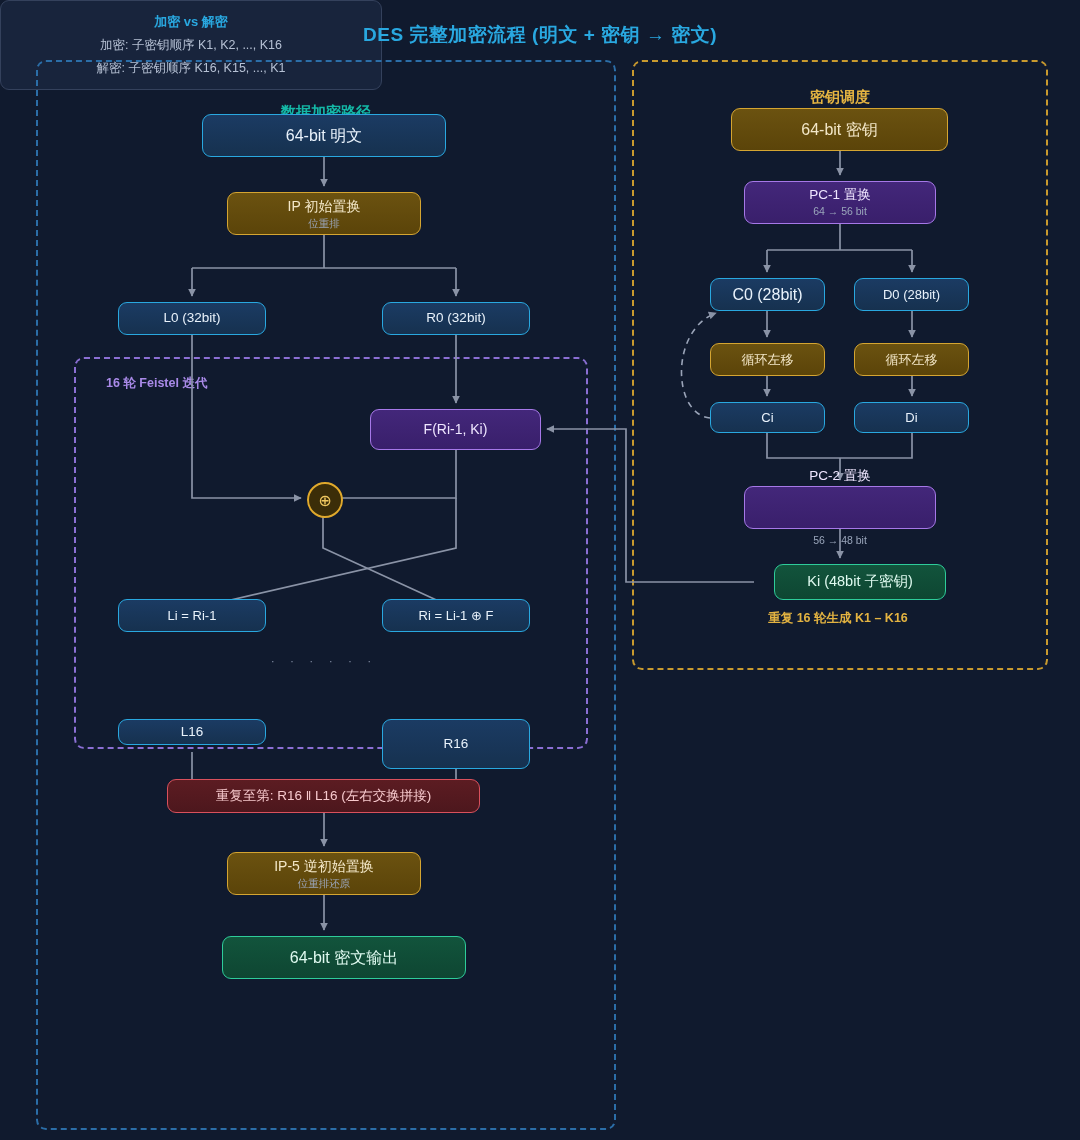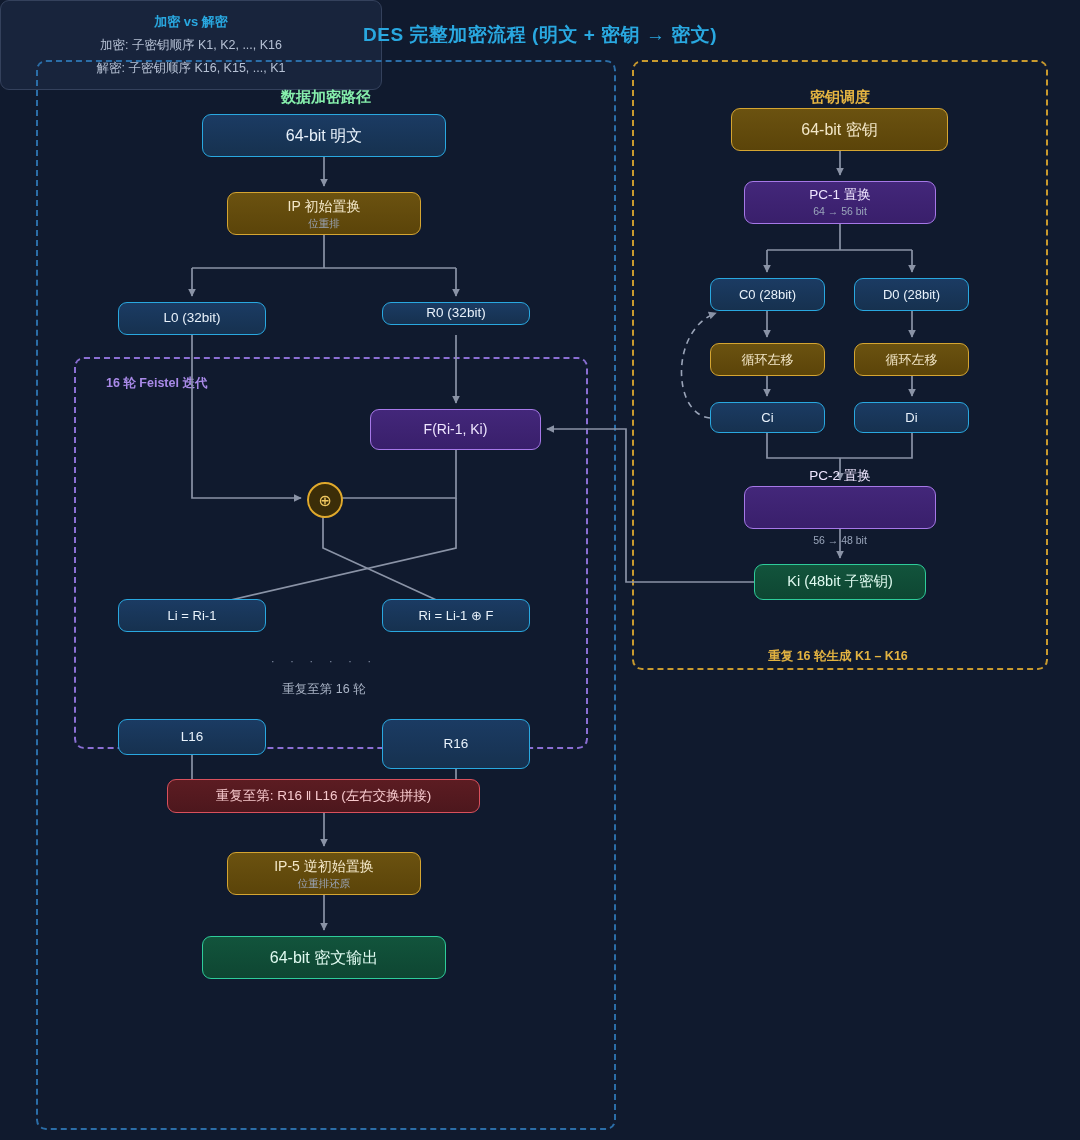--- a/index.html
+++ b/index.html
@@ -20,21 +20,21 @@
   }
 
   
   .panel{position:absolute;border-radius:10px;}
   .panel-left{left:36px;top:60px;width:576px;height:1066px;
     border:2px dashed #2b6ea8;}
   .panel-right{left:632px;top:60px;width:412px;height:606px;
     border:2px dashed #c99a2e;}
   .panel-title{position:absolute;width:100%;text-align:center;
     font-size:15px;font-weight:bold;}
-  .pt-left{left:0;top:26px;color:#86efac;}
+  .pt-left{left:0;top:41px;color:#14b8a6;}
   .pt-right{left:0;top:26px;color:#e3b341;}
 
   
   .feistel-box{position:absolute;left:74px;top:357px;width:510px;height:388px;
     border:2px dashed #8b6fd4;border-radius:10px;}
   .feistel-label{position:absolute;left:106px;top:375px;
     font-size:12.5px;font-weight:bold;color:#a98ae8;}
 
   
   .node{position:absolute;border-radius:9px;box-sizing:border-box;
@@ -43,53 +43,53 @@
   .node .lbl{line-height:1.2;}
   .node .sub{font-size:10.5px;color:#9aa6bb;margin-top:2px;line-height:1.2;}
 
   .blue{background:linear-gradient(180deg,#1b3b63 0%,#16314f 100%);
     border:1.6px solid #29a8e0;color:#e9f2fb;text-align:right;}
   .gold{background:linear-gradient(180deg,#6b5210 0%,#5b4409 100%);
     border:1.6px solid #d5a531;color:#f3e7c8;}
   .purple{background:linear-gradient(180deg,#43277a 0%,#391f6b 100%);
     border:1.6px solid #a678e8;color:#efe6ff;}
   .green{background:linear-gradient(180deg,#12543c 0%,#0e4632 100%);
-    border:1.6px solid #2ecc9a;color:#dffaf0;}
+    border:1.6px solid #2ecc9a;color:#dffaf0;margin-left:20px;}
   .red{background:linear-gradient(180deg,#5c1c22 0%,#4d171d 100%);
     border:1.6px solid #d9505c;color:#f7c9cd;}
   .infobox{background:#18243c;border:1.4px solid #34415c;border-radius:9px;}
 
   
   #n-plain   {left:202px;top:114px;width:244px;height:43px;font-size:16px;}
   #n-ip      {left:227px;top:192px;width:194px;height:43px;font-size:14px;}
   #n-l0      {left:118px;top:302px;width:148px;height:33px;font-size:13.5px;}
-  #n-r0      {left:382px;top:302px;width:148px;height:23px;font-size:13.5px;}
+  #n-r0      {left:382px;top:302px;width:148px;height:33px;font-size:13.5px;}
   #n-f       {left:370px;top:409px;width:171px;height:41px;font-size:14px;}
   #n-li      {left:118px;top:599px;width:148px;height:33px;font-size:13px;}
   #n-ri      {left:382px;top:599px;width:148px;height:33px;font-size:13px;}
-  #n-l16     {left:118px;top:719px;width:148px;height:36px;font-size:13.5px;}
+  #n-l16     {left:118px;top:719px;width:148px;height:26px;font-size:13.5px;}
   #n-r16     {left:382px;top:719px;width:148px;height:50px;font-size:13.5px;}
   #n-last    {left:167px;top:779px;width:313px;height:34px;font-size:13.5px;}
   #n-ipinv   {left:227px;top:852px;width:194px;height:43px;font-size:14px;}
   #n-cipher  {left:202px;top:936px;width:244px;height:43px;font-size:16px;}
   #n-info    {left:147px;top:1006px;width:380px;height:88px;}
 
   
   #n-key     {left:731px;top:108px;width:217px;height:43px;font-size:16px;}
   #n-pc1     {left:744px;top:181px;width:192px;height:43px;font-size:13.5px;text-align:center;}
-  #n-c0      {left:710px;top:278px;width:115px;height:33px;font-size:13px;}
+  #n-c0      {left:710px;top:278px;width:115px;height:33px;font-size:16px;}
   #n-d0      {left:854px;top:278px;width:115px;height:33px;font-size:13px;}
   #n-shiftc  {left:710px;top:343px;width:115px;height:33px;font-size:13px;}
   #n-shiftd  {left:854px;top:343px;width:115px;height:33px;font-size:13px;}
   #n-ci      {left:710px;top:402px;width:115px;height:31px;font-size:13px;}
   #n-di      {left:854px;top:402px;width:115px;height:31px;font-size:13px;}
   #n-pc2     {left:744px;top:486px;width:192px;height:43px;font-size:13.5px;gap:48px;}
   #n-ki      {left:754px;top:564px;width:172px;height:36px;font-size:14.5px;}
   .rep-label{position:absolute;left:632px;top:610px;width:412px;text-align:center;
-    font-size:12.5px;font-weight:bold;color:#e3b341;margin-top:38px;}
+    font-size:12.5px;font-weight:bold;color:#e3b341;}
 
   
   .xor{position:absolute;left:307px;top:482px;width:32px;height:32px;
     border-radius:50%;background:#3b2d08;border:2.2px solid #e0a92c;
     color:#f0c860;font-size:16px;display:flex;align-items:center;
     justify-content:center;z-index:6;}
 
   
   .dots{position:absolute;left:0;top:654px;width:648px;text-align:center;
     color:#7f8aa0;font-size:12px;letter-spacing:6px;}
@@ -202,21 +202,20 @@
   </div>
 
   <div id="n-li" class="node blue">
     <span class="lbl">Li = Ri-1</span>
   </div>
   <div id="n-ri" class="node blue">
     <span class="lbl">Ri = Li-1 ⊕ F</span>
   </div>
 
   <div class="dots">· · · · · ·</div>
-  <div class="repeat-text">重复至第 16 轮</div>
 
   <div id="n-l16" class="node blue">
     <span class="lbl">L16</span>
   </div>
   <div id="n-r16" class="node blue">
     <span class="lbl">R16</span>
   </div>
 
   <div id="n-last" class="node red">
     <span class="lbl">重复至第: R16 ‖ L16 (左右交换拼接)</span>

